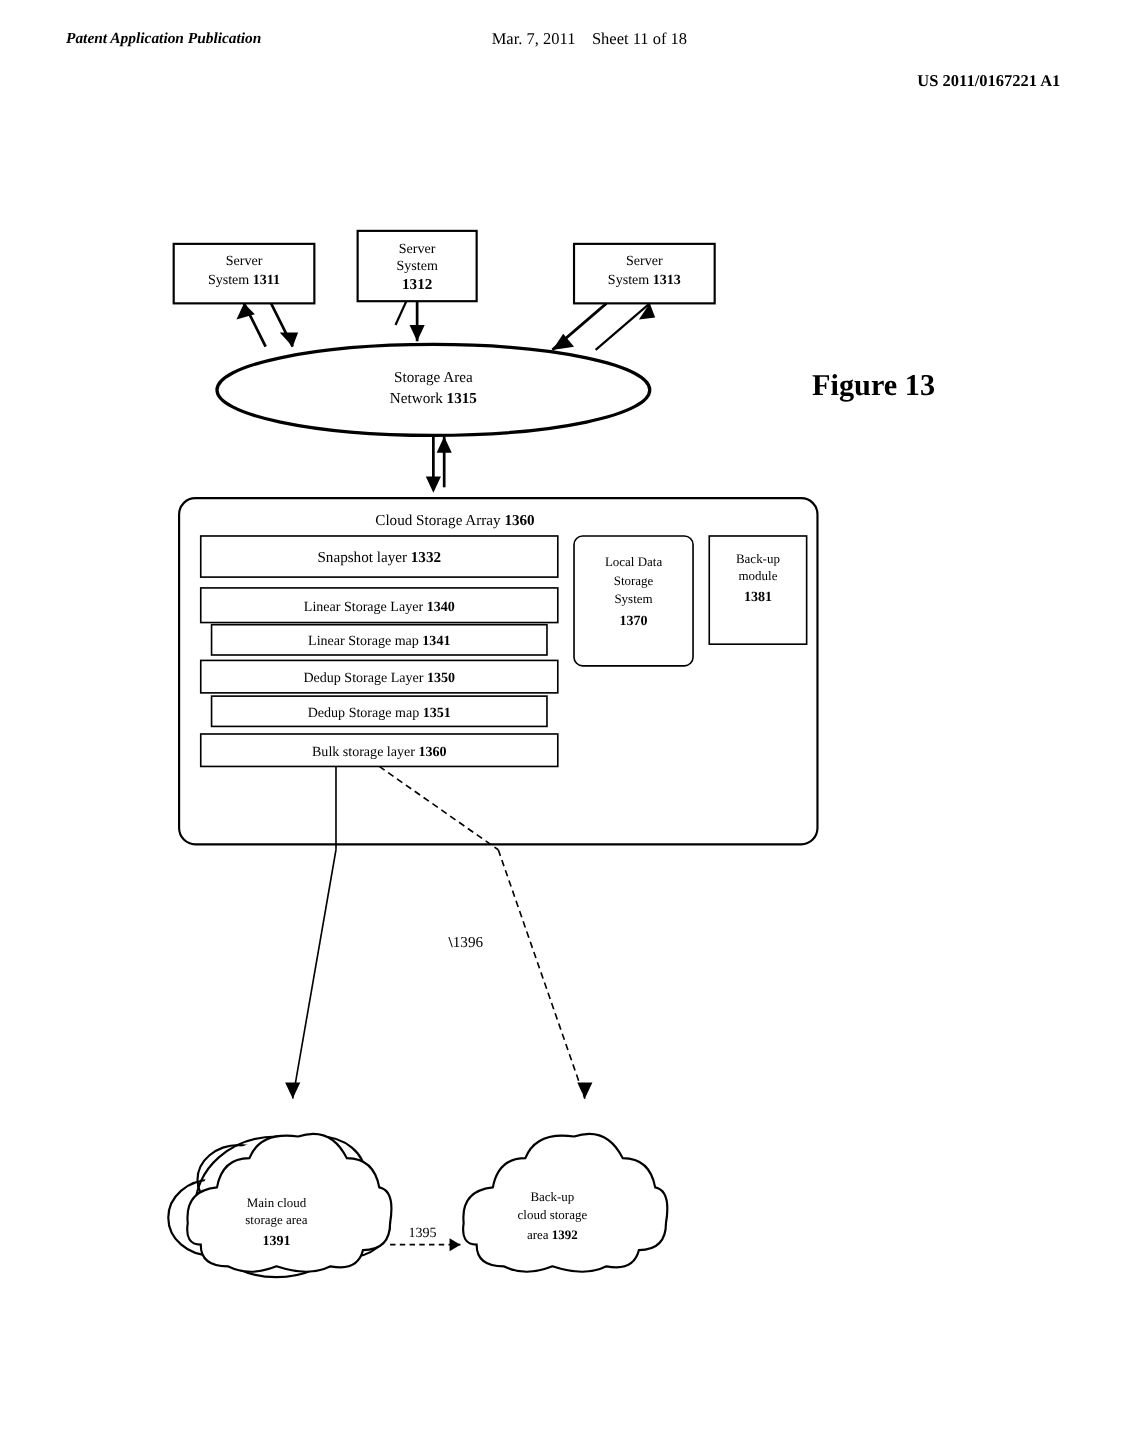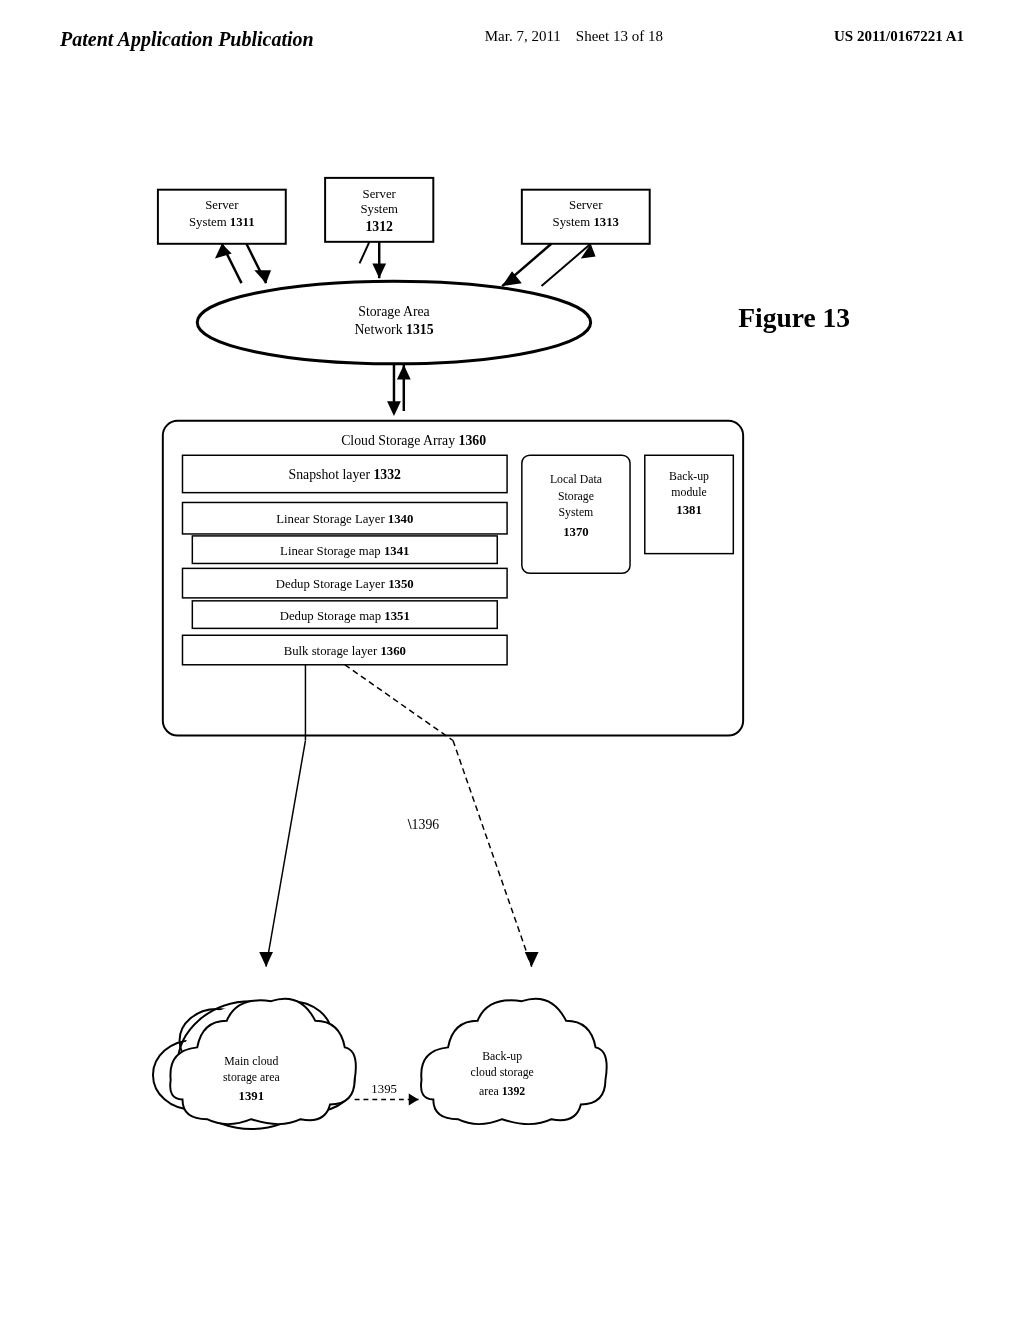--- a/index.html
+++ b/index.html
@@ -13,31 +13,32 @@
     }
 
     
     .header {
       display: flex;
       justify-content: space-between;
       align-items: flex-start;
       padding: 28px 60px 0 60px;
     }
     .header-left {
-      font-size: 20px;
+      font-size: 14px;
       font-weight: bold;
       font-style: italic;
     }
     .header-center {
       text-align: center;
       font-size: 15px;
     }
     .header-right {
       font-size: 15px;
       font-weight: bold;
+      margin-top: 38px;
     }
 
     
     .content {
       position: relative;
       width: 100%;
       height: calc(100% - 80px);
       margin-top: 10px;
     }
 
@@ -55,21 +56,21 @@
       font-family: 'Times New Roman', Times, serif;
     }
   </style>
 </head>
 <body>
 
 <div class="header">
   <div class="header-left">Patent Application Publication</div>
   <div class="header-center">
     <span>Mar. 7, 2011</span>&nbsp;&nbsp;&nbsp;
-    <span>Sheet 13 of 18</span>
+    <span>Sheet 11 of 18</span>
   </div>
   <div class="header-right">US 2011/0167221 A1</div>
 </div>
 
 <div class="content">
   <svg class="diagram-svg" viewBox="0 0 820 1220" xmlns="http://www.w3.org/2000/svg">
 
     <text x="640" y="220" font-size="28" font-weight="bold" font-family="Times New Roman, serif">Figure 13</text>
 
     <rect x="50" y="80" width="130" height="55" fill="none" stroke="black" stroke-width="2"></rect>

